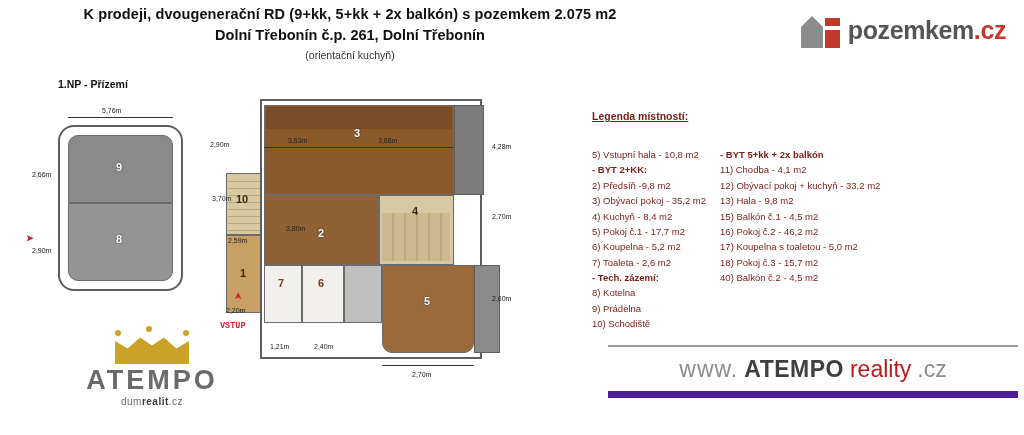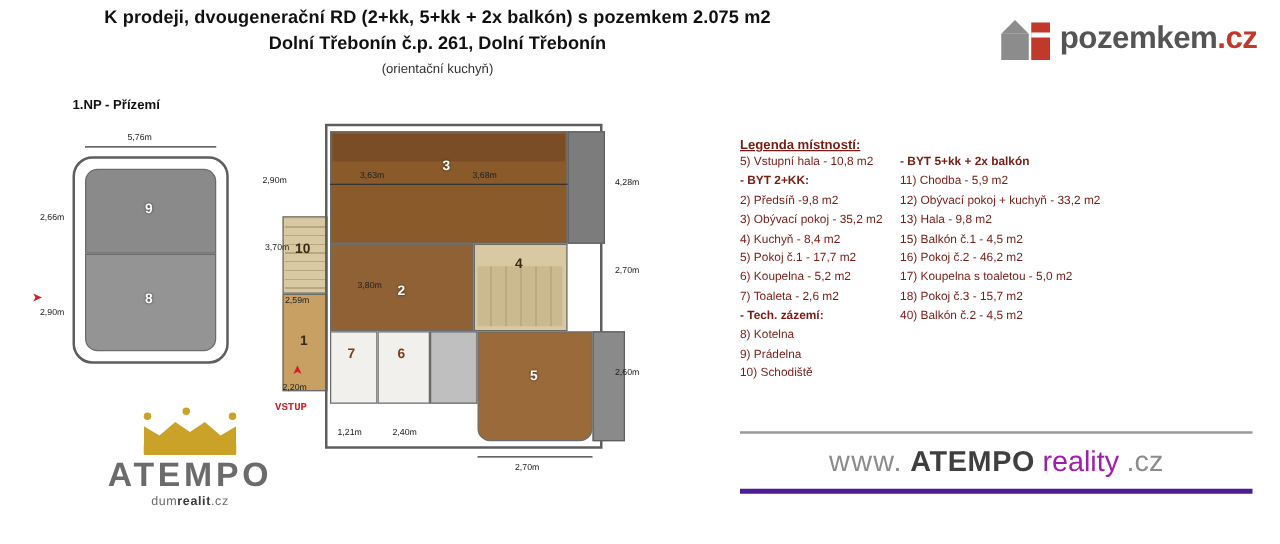--- a/index.html
+++ b/index.html
@@ -86,21 +86,21 @@
   }
   .vstup{
     position:absolute;font-size:8.5px;color:#d3202a;font-weight:bold;
   }
 
   
   .legend{
     position:absolute;left:592px;top:110px;width:420px;
   }
   .legend-title{
-    font-size:10.5px;font-weight:bold;color:#7a1b14;text-decoration:underline;margin-bottom:0;
+    font-size:10.5px;font-weight:bold;color:#7a1b14;text-decoration:underline;margin-bottom:25px;
   }
   .legend-cols{display:flex;gap:14px;}
   .legend-col{font-size:9.5px;color:#7a1b14;line-height:1.62;}
   .legend-col .hdr{font-weight:bold;}
   .legend-col div{white-space:nowrap;}
 
   
   .atempo{
     position:absolute;left:62px;top:330px;width:180px;text-align:center;
   }
@@ -113,36 +113,36 @@
     clip-path:polygon(0% 100%,0% 25%,17% 62%,34% 8%,50% 48%,66% 8%,83% 62%,100% 25%,100% 100%);
   }
   .crown .dot{position:absolute;width:6px;height:6px;border-radius:50%;background:#c9a227;top:0;}
   .crown .d1{left:0;} .crown .d2{left:31px;top:-4px;} .crown .d3{right:0;}
   .atempo-name{font-size:27px;font-weight:bold;letter-spacing:3px;color:#6b6b6b;line-height:1;}
   .atempo-sub{font-size:10px;color:#6b6b6b;letter-spacing:.5px;margin-top:2px;}
   .atempo-sub b{color:#3a3a3a;}
 
   
   .wwwbar{
-    position:absolute;left:592px;top:345px;width:410px;height:44px;
+    position:absolute;left:608px;top:345px;width:410px;height:44px;
     display:flex;align-items:center;justify-content:center;gap:6px;
-    border-top:2px solid #9a9a9a;border-bottom:4px solid #4c1d95;
+    border-top:2px solid #9a9a9a;border-bottom:7px solid #4c1d95;
   }
   .www-www{font-size:23px;color:#8c8c8c;letter-spacing:1px;}
   .www-atempo{font-size:23px;font-weight:bold;color:#3f3f3f;letter-spacing:.5px;}
-  .www-reality{font-size:23px;color:#a21caf;}
+  .www-reality{font-size:23px;color:#b91c1c;}
   .www-cz{font-size:23px;color:#8c8c8c;}
 </style>
 </head>
 <body>
 
 <div class="page">
 
   <div class="title-block">
-    <div class="title1">K prodeji, dvougenerační RD (2+kk, 5+kk + 2x balkón) s pozemkem 2.075 m2</div>
+    <div class="title1">K prodeji, dvougenerační RD (9+kk, 5+kk + 2x balkón) s pozemkem 2.075 m2</div>
     <div class="title2">Dolní Třebonín č.p. 261, Dolní Třebonín</div>
     <div class="subtitle">(orientační kuchyň)</div>
   </div>
 
   <div class="logo-dumrealit">
     <div class="dm-icon">
       <div class="roof"></div>
         <div class="b1"></div>
         <div class="b2"></div>
     </div>
@@ -234,21 +234,21 @@
         <div>5) Pokoj č.1 - 17,7 m2</div>
         <div>6) Koupelna - 5,2 m2</div>
         <div>7) Toaleta - 2,6 m2</div>
         <div class="hdr">- Tech. zázemí:</div>
         <div>8) Kotelna</div>
         <div>9) Prádelna</div>
         <div>10) Schodiště</div>
       </div>
       <div class="legend-col">
         <div class="hdr">- BYT 5+kk + 2x balkón</div>
-        <div>11) Chodba - 5,9 m2</div>
+        <div>11) Chodba - 4,1 m2</div>
         <div>12) Obývací pokoj + kuchyň - 33,2 m2</div>
         <div>13) Hala - 9,8 m2</div>
         <div>15) Balkón č.1 - 4,5 m2</div>
         <div>16) Pokoj č.2 - 46,2 m2</div>
         <div>17) Koupelna s toaletou - 5,0 m2</div>
         <div>18) Pokoj č.3 - 15,7 m2</div>
         <div>40) Balkón č.2 - 4,5 m2</div>
       </div>
     </div>
   </div>

